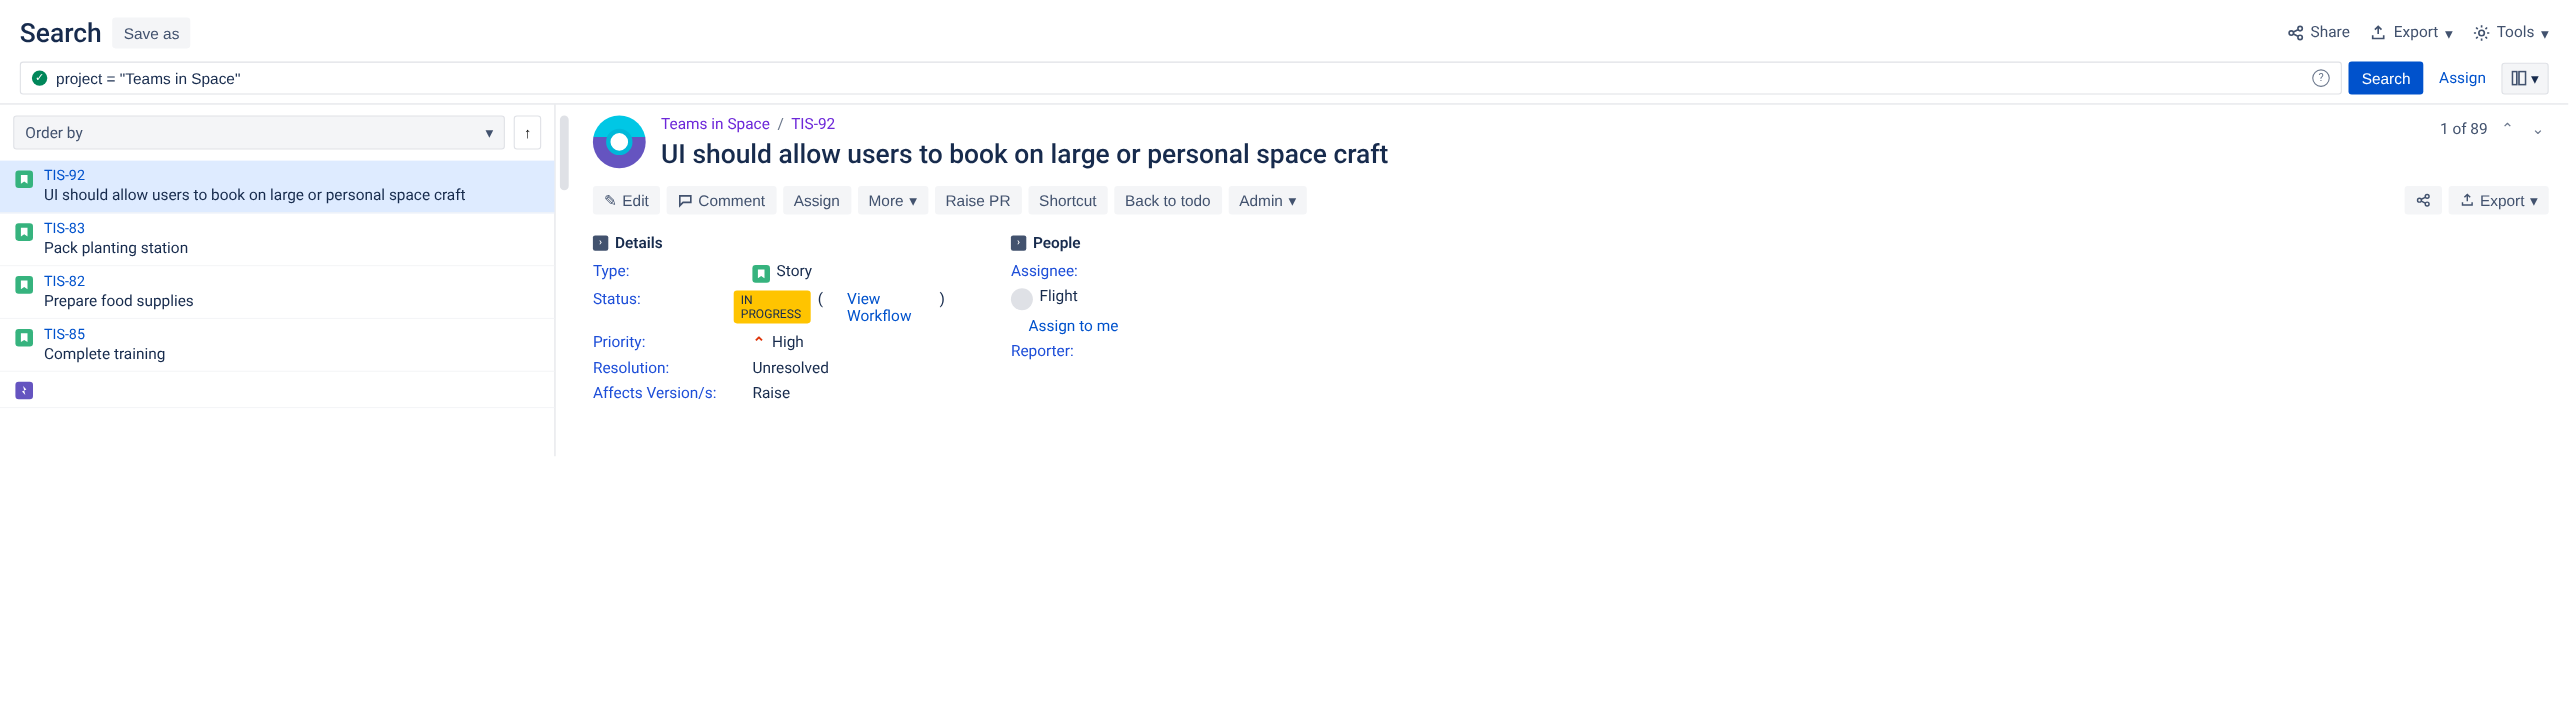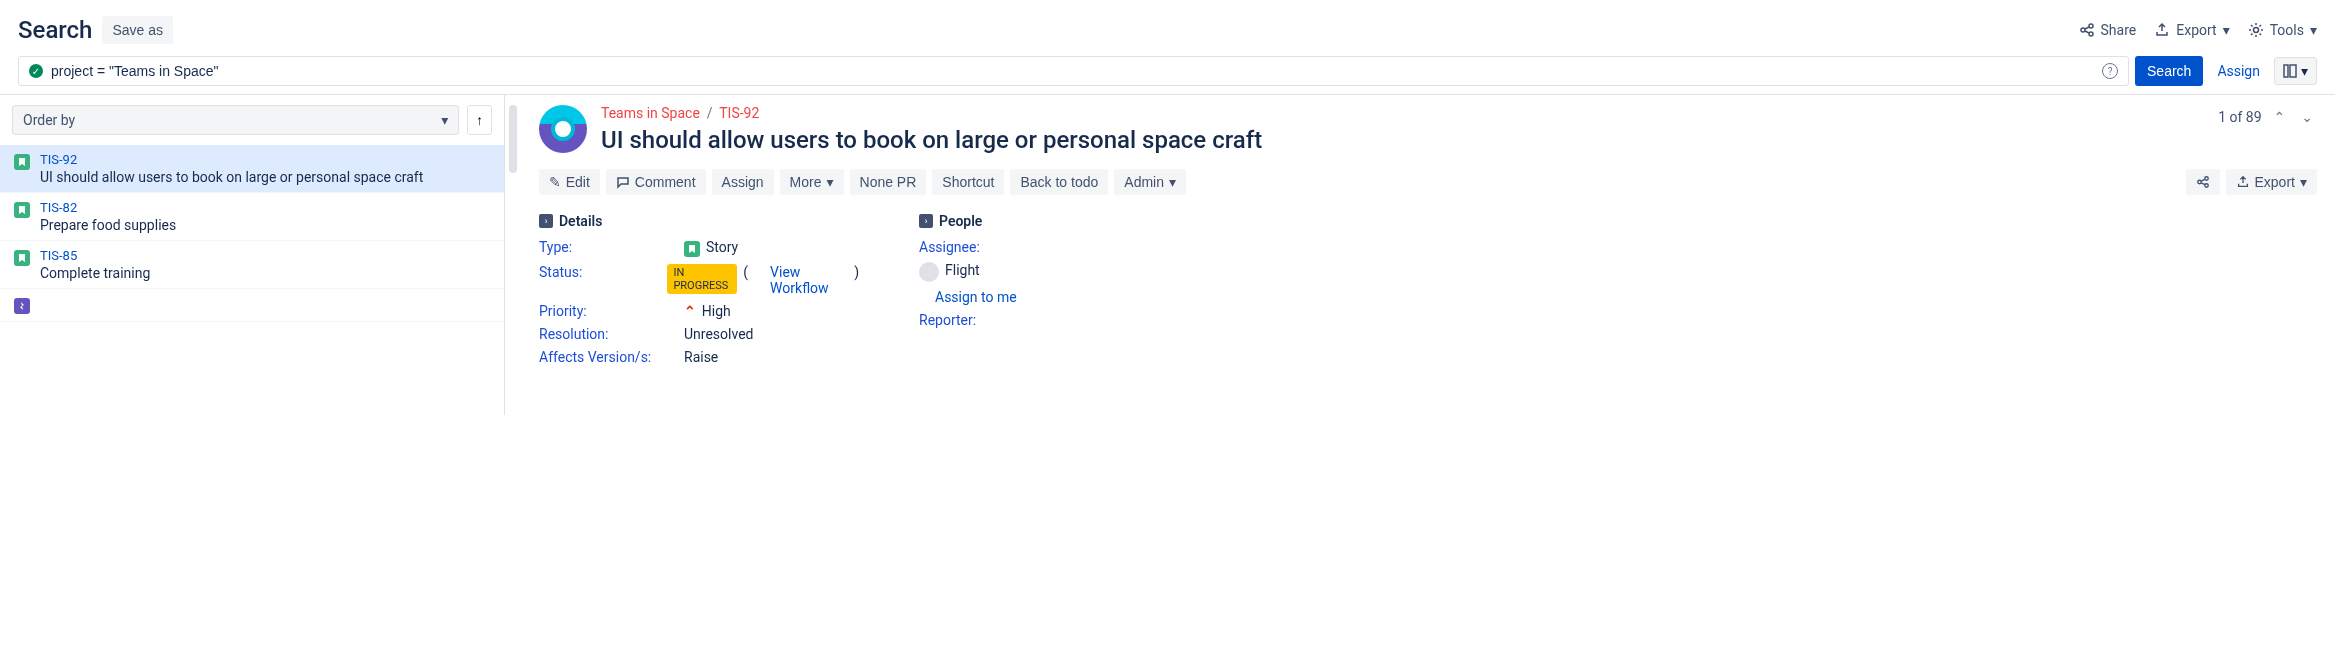--- a/index.html
+++ b/index.html
@@ -39,21 +39,21 @@
 .epic-icon { background: #6554C0; }
 .issue-key { color: #0052CC; font-size: 13px; margin-bottom: 2px; }
 .issue-summary { color: #172B4D; font-size: 14px; }
 
 .right-panel { flex: 1; padding: 10px 18px 0 34px; overflow: hidden; }
 .issue-header { display: flex; align-items: flex-start; gap: 14px; }
 .avatar { width: 48px; height: 48px; border-radius: 50%; background: linear-gradient(#00C7E5 40%, #6554C0 40%); display: flex; align-items: center; justify-content: center; flex-shrink: 0; }
 .avatar-inner { width: 24px; height: 24px; background: #fff; border-radius: 50%; border: 4px solid #00B8D9; }
 .issue-title-block { flex: 1; }
 .breadcrumb { font-size: 14px; color: #6B778C; margin-bottom: 4px; }
-.breadcrumb a { color: #ef4444; text-decoration: none; margin-top: 36px; }
+.breadcrumb a { color: #6d28d9; text-decoration: none; margin-top: 36px; }
 .issue-title { font-size: 24px; font-weight: 500; color: #172B4D; line-height: 1.25; }
 .pager { display: flex; align-items: center; gap: 8px; color: #42526E; font-size: 14px; }
 .pager-btn { cursor: pointer; color: #6B778C; padding: 4px; }
 
 .toolbar { display: flex; gap: 6px; margin-top: 14px; flex-wrap: wrap; }
 .tool-btn { background: #F4F5F7; border: none; border-radius: 3px; padding: 5px 10px; font-size: 14px; color: #42526E; cursor: pointer; display: flex; align-items: center; gap: 5px; }
 .toolbar-spacer { flex: 1; }
 
 .content-cols { display: flex; gap: 60px; margin-top: 18px; }
 .col { }
@@ -155,20 +155,31 @@
             <div class="issue-summary">UI should allow users to book on large or personal space craft</div>
           </div>
         </div>
         <div class="issue-item">
           <span class="issue-icon story-icon">
             <svg width="10" height="10" viewBox="0 0 10 10" fill="#fff">
               <path d="M2 1h6v8L5 7 2 9z"></path>
             </svg>
           </span>
           <div>
+            <div class="issue-key">TIS-83</div>
+            <div class="issue-summary">Pack planting station</div>
+          </div>
+        </div>
+        <div class="issue-item">
+          <span class="issue-icon story-icon">
+            <svg width="10" height="10" viewBox="0 0 10 10" fill="#fff">
+              <path d="M2 1h6v8L5 7 2 9z"></path>
+            </svg>
+          </span>
+          <div>
             <div class="issue-key">TIS-82</div>
             <div class="issue-summary">Prepare food supplies</div>
           </div>
         </div>
         <div class="issue-item">
           <span class="issue-icon story-icon">
             <svg width="10" height="10" viewBox="0 0 10 10" fill="#fff">
               <path d="M2 1h6v8L5 7 2 9z"></path>
             </svg>
           </span>
@@ -219,21 +230,21 @@
               <path d="M2 3h10v6H5l-3 3V3z"></path>
             </svg>
           </span>
           <span>Comment</span>
         </button>
       <button class="tool-btn">Assign</button>
       <button class="tool-btn">
           <span>More</span>
           <span>▾</span>
         </button>
-      <button class="tool-btn">None PR</button>
+      <button class="tool-btn">Raise PR</button>
       <button class="tool-btn">Shortcut</button>
       <button class="tool-btn">Back to todo</button>
       <button class="tool-btn">
           <span>Admin</span>
           <span>▾</span>
         </button>
       <div class="toolbar-spacer"></div>
       <button class="tool-btn">
           <span>
             <svg width="14" height="14" viewBox="0 0 16 16" fill="none" stroke="#42526E" stroke-width="1.5">

